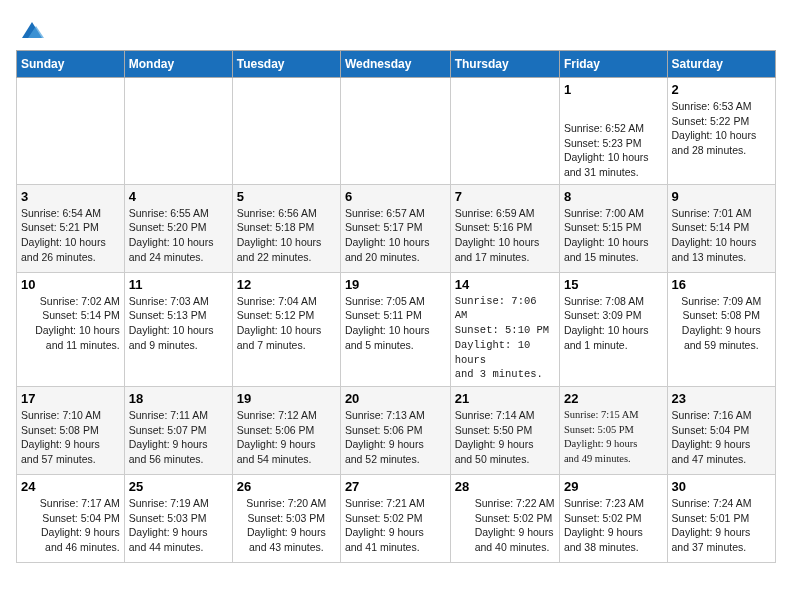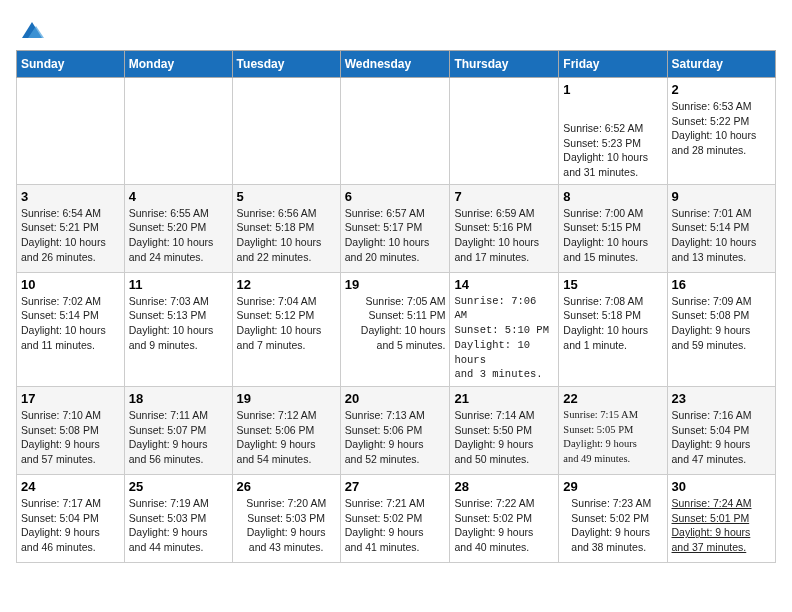--- a/index.html
+++ b/index.html
@@ -190,63 +190,63 @@
           <span class="day-number">9</span>
           <div class="day-info" style="white-space: pre-line;">Sunrise: 7:01 AM
 Sunset: 5:14 PM
 Daylight: 10 hours
 and 13 minutes.</div>
         </td>
       </tr>
       <tr>
         <td>
           <span class="day-number">10</span>
-          <div class="day-info" style="white-space: pre-line;">Sunrise: 7:02 AM
+          <div class="day-info" style="white-space: pre-line; text-align: right;">Sunrise: 7:02 AM
 Sunset: 5:14 PM
 Daylight: 10 hours
 and 11 minutes.</div>
         </td>
         <td>
           <span class="day-number">11</span>
           <div class="day-info" style="white-space: pre-line;">Sunrise: 7:03 AM
 Sunset: 5:13 PM
 Daylight: 10 hours
 and 9 minutes.</div>
         </td>
         <td>
           <span class="day-number">12</span>
           <div class="day-info" style="white-space: pre-line;">Sunrise: 7:04 AM
 Sunset: 5:12 PM
 Daylight: 10 hours
 and 7 minutes.</div>
         </td>
         <td>
           <span class="day-number">19</span>
-          <div class="day-info" style="white-space: pre-line; text-align: right;">Sunrise: 7:05 AM
+          <div class="day-info" style="white-space: pre-line;">Sunrise: 7:05 AM
 Sunset: 5:11 PM
 Daylight: 10 hours
 and 5 minutes.</div>
         </td>
         <td>
           <span class="day-number">14</span>
           <div class="day-info" style="white-space: pre-line; font-family: Liberation Mono, monospace;">Sunrise: 7:06 AM
 Sunset: 5:10 PM
 Daylight: 10 hours
 and 3 minutes.</div>
         </td>
         <td>
           <span class="day-number">15</span>
           <div class="day-info" style="white-space: pre-line;">Sunrise: 7:08 AM
-Sunset: 5:18 PM
+Sunset: 3:09 PM
 Daylight: 10 hours
 and 1 minute.</div>
         </td>
         <td>
           <span class="day-number">16</span>
-          <div class="day-info" style="white-space: pre-line;">Sunrise: 7:09 AM
+          <div class="day-info" style="white-space: pre-line; text-align: center;">Sunrise: 7:09 AM
 Sunset: 5:08 PM
 Daylight: 9 hours
 and 59 minutes.</div>
         </td>
       </tr>
       <tr>
         <td>
           <span class="day-number">17</span>
           <div class="day-info" style="white-space: pre-line;">Sunrise: 7:10 AM
 Sunset: 5:08 PM
@@ -292,21 +292,21 @@
           <span class="day-number">23</span>
           <div class="day-info" style="white-space: pre-line;">Sunrise: 7:16 AM
 Sunset: 5:04 PM
 Daylight: 9 hours
 and 47 minutes.</div>
         </td>
       </tr>
       <tr>
         <td>
           <span class="day-number">24</span>
-          <div class="day-info" style="white-space: pre-line;">Sunrise: 7:17 AM
+          <div class="day-info" style="white-space: pre-line; text-align: right;">Sunrise: 7:17 AM
 Sunset: 5:04 PM
 Daylight: 9 hours
 and 46 minutes.</div>
         </td>
         <td>
           <span class="day-number">25</span>
           <div class="day-info" style="white-space: pre-line;">Sunrise: 7:19 AM
 Sunset: 5:03 PM
 Daylight: 9 hours
 and 44 minutes.</div>
@@ -320,34 +320,34 @@
         </td>
         <td>
           <span class="day-number">27</span>
           <div class="day-info" style="white-space: pre-line;">Sunrise: 7:21 AM
 Sunset: 5:02 PM
 Daylight: 9 hours
 and 41 minutes.</div>
         </td>
         <td>
           <span class="day-number">28</span>
-          <div class="day-info" style="white-space: pre-line;">Sunrise: 7:22 AM
+          <div class="day-info" style="white-space: pre-line; margin-left: 20px;">Sunrise: 7:22 AM
 Sunset: 5:02 PM
 Daylight: 9 hours
 and 40 minutes.</div>
         </td>
         <td>
           <span class="day-number">29</span>
-          <div class="day-info" style="white-space: pre-line; margin-left: 8px;">Sunrise: 7:23 AM
+          <div class="day-info" style="white-space: pre-line;">Sunrise: 7:23 AM
 Sunset: 5:02 PM
 Daylight: 9 hours
 and 38 minutes.</div>
         </td>
         <td>
           <span class="day-number">30</span>
-          <div class="day-info" style="white-space: pre-line; text-decoration: underline;">Sunrise: 7:24 AM
+          <div class="day-info" style="white-space: pre-line;">Sunrise: 7:24 AM
 Sunset: 5:01 PM
 Daylight: 9 hours
 and 37 minutes.</div>
         </td>
       </tr>
     </tbody>
 </table>
 
 </body></html>

